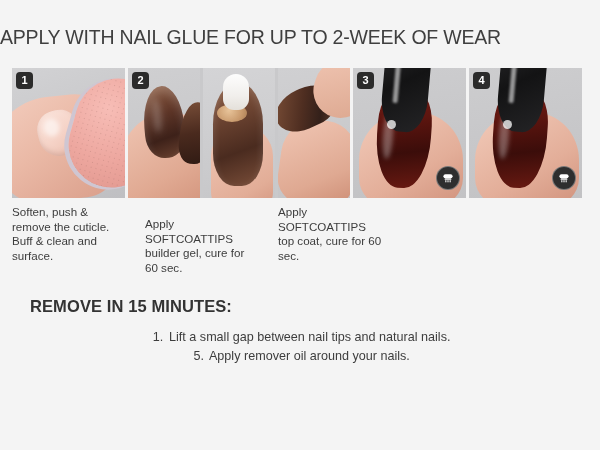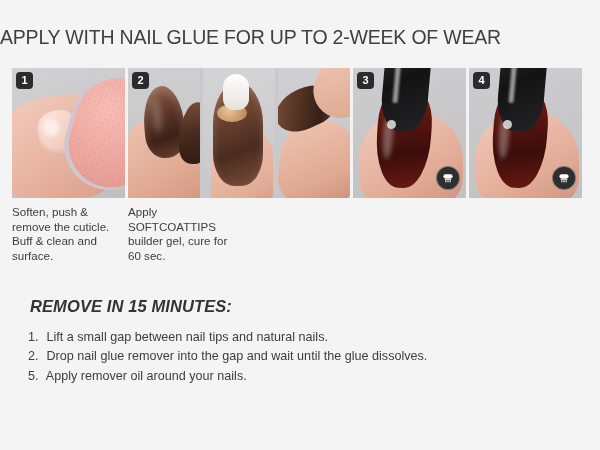--- a/index.html
+++ b/index.html
@@ -301,60 +301,60 @@
   }
 
   
   .captions {
     position: absolute;
     left: 12px;
     top: 205px;
     width: 576px;
     height: 80px;
     display: flex;
-    gap: 3px;
+    gap: 20px;
   }
   .caption {
     font-size: 11.6px;
     line-height: 14.6px;
     color: #3d3d3d;
     flex: 0 0 auto;
     padding-right: 6px;
     box-sizing: border-box;
   }
   .cap-1 { width: 113px; }
   .cap-2 { width: 222px; }
-  .cap-3 { width: 113px; }
+  .cap-3 { width: 113px; margin-top: 12px; }
   .cap-4 { width: 113px; }
 
   
   .remove-head {
     position: absolute;
     left: 30px;
     top: 297px;
     font-size: 16.5px;
     font-weight: 700;
     color: #333333;
     letter-spacing: 0.1px;
-    font-style: italic;
   }
   .remove-list {
     position: absolute;
     left: 28px;
     top: 328px;
     width: 545px;
     margin: 0;
     padding: 0;
     list-style: none;
   }
   .remove-list li {
     font-size: 12.6px;
     line-height: 19.4px;
     color: #3d3d3d;
     white-space: nowrap;
+    text-align: center;
   }
   .li-num { display: inline-block; min-width: 15px; }
 </style>
 </head>
 <body>
 
 <div class="title">APPLY WITH NAIL GLUE FOR UP TO 2-WEEK OF WEAR</div>
 
 <div class="steps">
 
@@ -428,30 +428,27 @@
         <rect x="6.45" y="9.2" width="1.1" height="2.1" fill="#ffffff"></rect>
         <rect x="8.6" y="9.2" width="1.1" height="2.1" fill="#ffffff"></rect>
       </svg>
     </div>
   </div>
 </div>
 
 <div class="captions">
   <div class="caption cap-1">Soften, push &amp; remove the cuticle. Buff &amp; clean and surface.</div>
   <div class="caption cap-3">Apply SOFTCOATTIPS builder gel, cure for 60 sec.</div>
+  <div class="caption cap-4">Apply SOFTCOATTIPS top coat, cure for 60 sec.</div>
 </div>
 
 <div class="remove-head">REMOVE IN 15 MINUTES:</div>
 
 <ul class="remove-list">
   <li>
     <span class="li-num">1.</span>
     <span>Lift a small gap between nail tips and natural nails.</span>
   </li>
   <li>
-    <span class="li-num">2.</span>
-    <span>Drop nail glue remover into the gap and wait until the glue dissolves.</span>
-  </li>
-  <li>
     <span class="li-num">5.</span>
     <span>Apply remover oil around your nails.</span>
   </li>
 </ul>
 
 </body></html>

